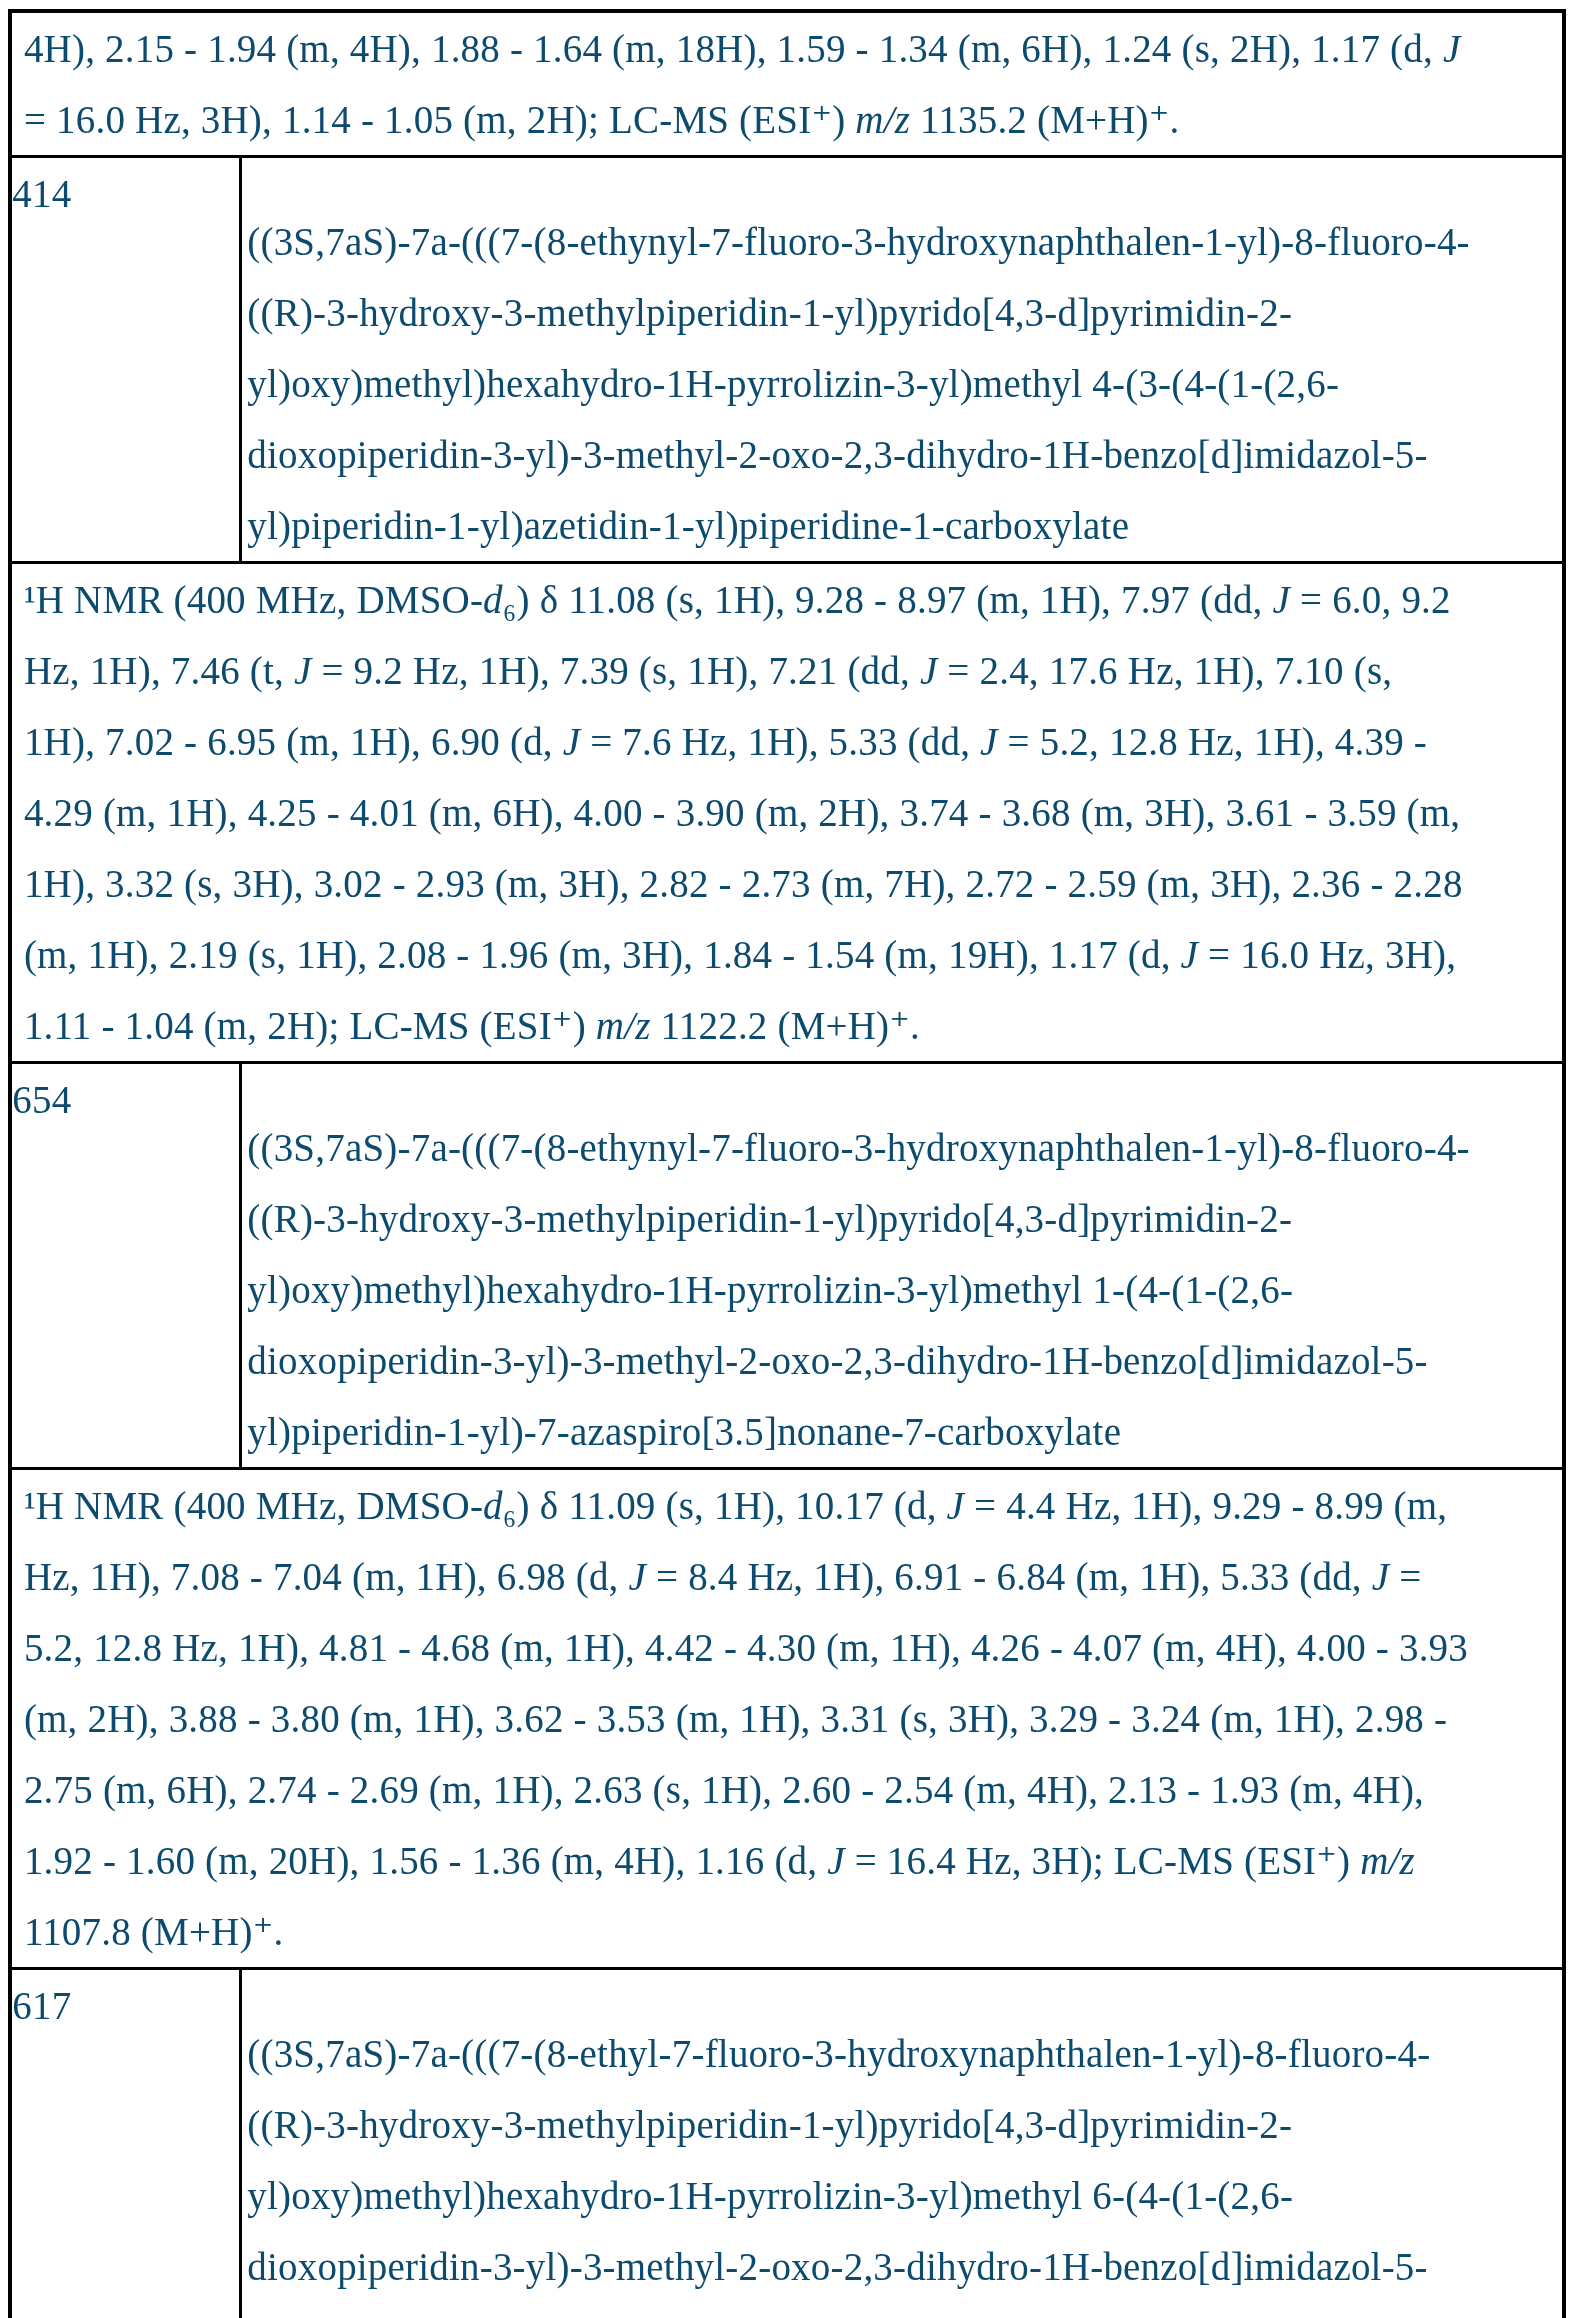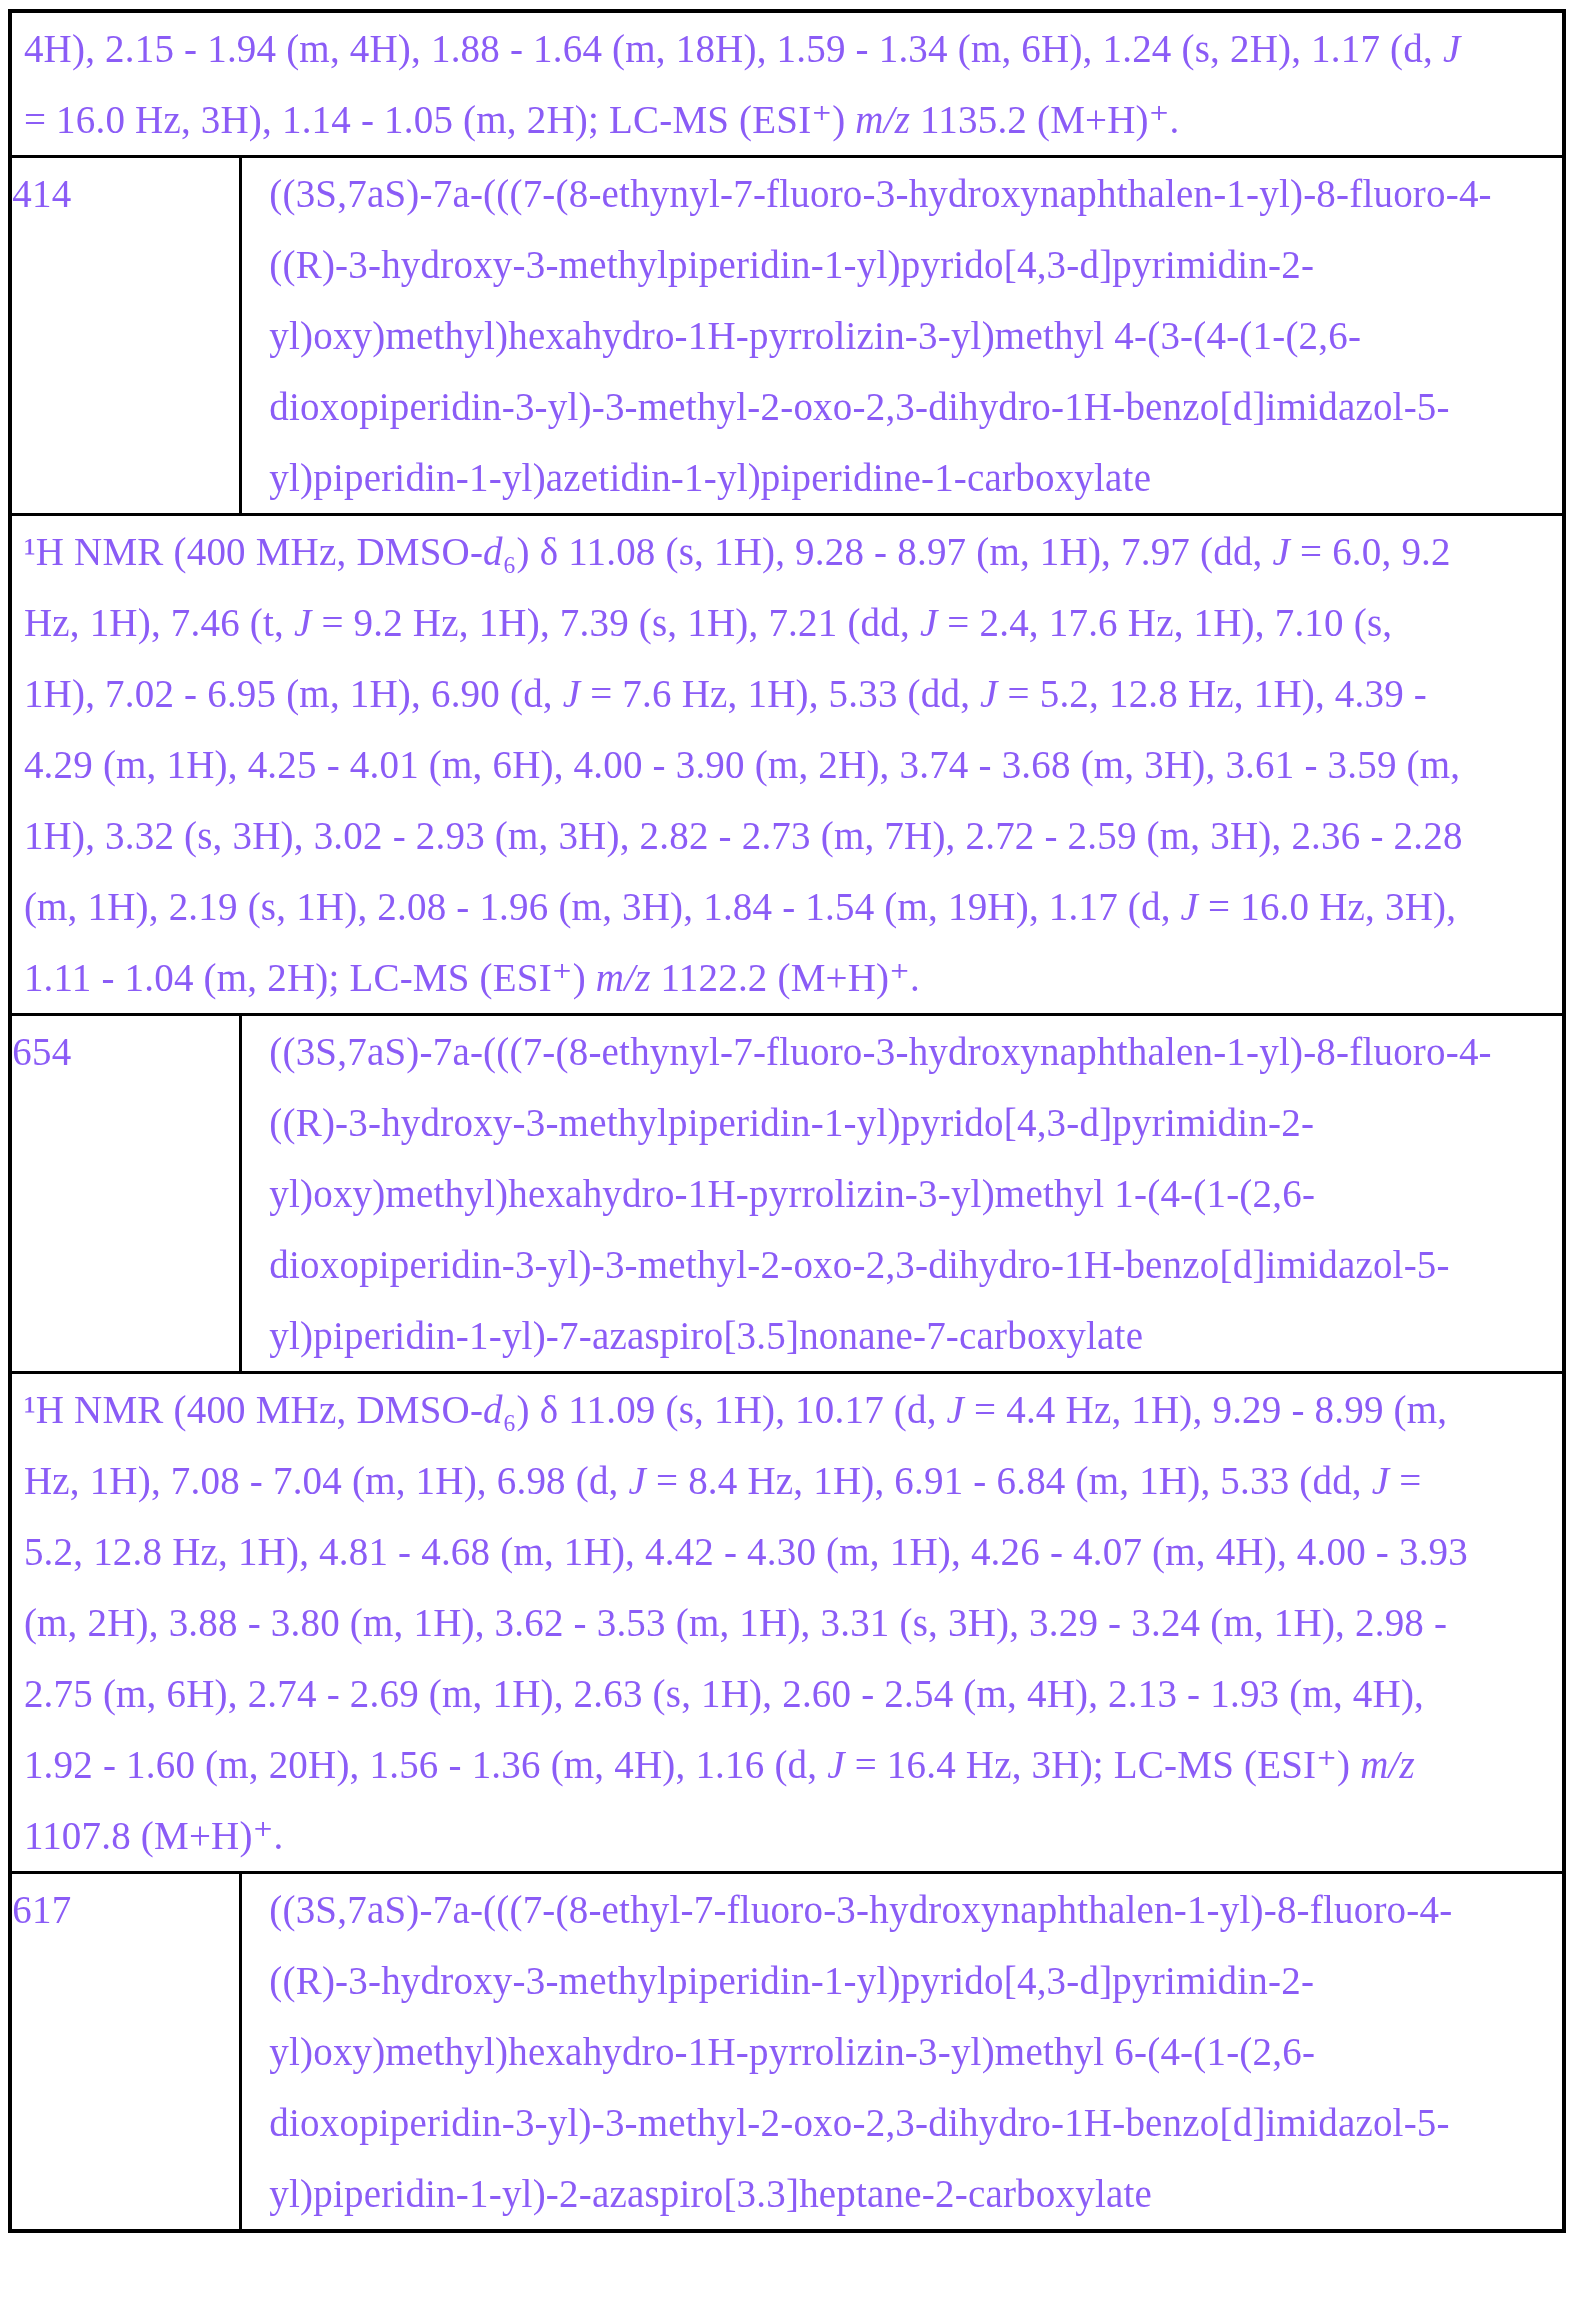--- a/index.html
+++ b/index.html
@@ -2,21 +2,21 @@
 <html style="font-size:13.3px"><head>
 <meta charset="utf-8">
 <style>
   html, body { margin: 0; padding: 0; background: #ffffff; }
   .page {
     position: relative;
     width: 1577px;
     height: 2319px;
     background: #ffffff;
     font-family: "Liberation Serif", "DejaVu Serif", serif;
-    color: #8b5cf6;
+    color: #0c4a6e;
     overflow: hidden;
   }
   .doc-table {
     position: absolute;
     left: 8.3px;
     top: 9px;
     width: 1558px;
     box-sizing: border-box;
     border: 4.1px solid #000000;
     background: #ffffff;
@@ -35,22 +35,23 @@
     flex: 0 0 auto;
     width: 230px;
     box-sizing: border-box;
     border-right: 3.3px solid #000000;
     text-align: left;
     padding-right: 21px;
   }
   .name-cell {
     flex: 1 1 auto;
     min-width: 0;
-    padding-left: 27px;
+    padding-left: 5px;
     padding-right: 8.3px;
+    margin-top: 48px;
   }
   i { font-style: italic; }
 </style>
 </head>
 <body>
 
 <div class="page">
   <div class="doc-table">
 
     <div class="section text-cell">

